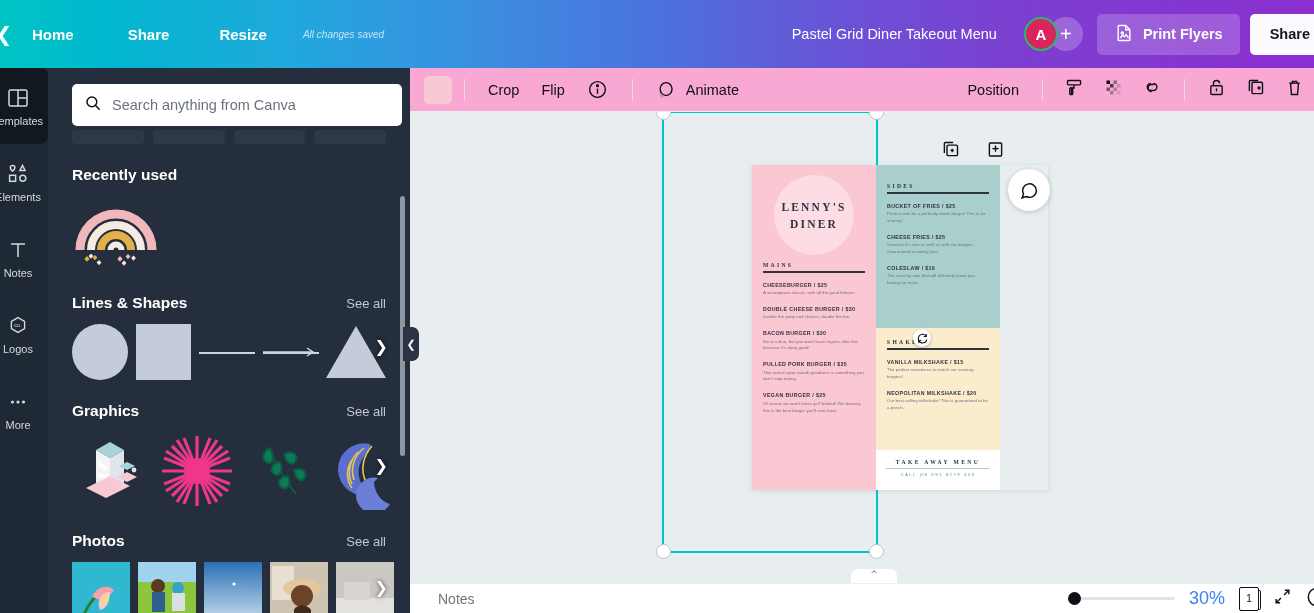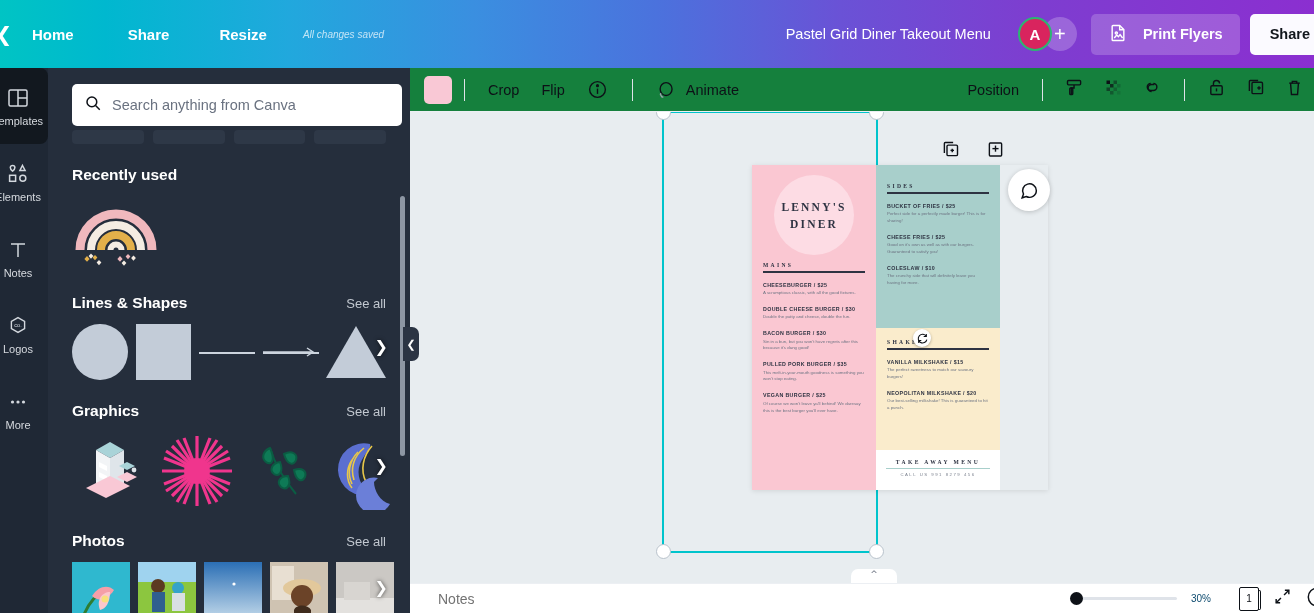--- a/index.html
+++ b/index.html
@@ -51,21 +51,21 @@
     font-size: 15px; font-weight: 700;
     border: 2px solid #2bb673; z-index: 2;
   }
   .avatar-add {
     width: 34px; height: 34px; border-radius: 50%;
     background: rgba(255,255,255,.22); color: #fff;
     display: flex; align-items: center; justify-content: center;
     font-size: 20px; font-weight: 300; margin-left: -9px; z-index: 1;
   }
   .btn-print {
-    display: flex; align-items: center; gap: 15px;
+    display: flex; align-items: center; gap: 9px;
     background: rgba(255,255,255,.2); color: #fff;
     height: 41px; padding: 0 17px; border-radius: 5px;
     font-size: 14.5px; font-weight: 700; margin-left: 14px;
     white-space: nowrap;
   }
   .btn-share {
     display: flex; align-items: center; justify-content: center;
     background: #fbfaff; color: #11161c;
     height: 41px; padding: 0 20px; border-radius: 5px;
     font-size: 14.5px; font-weight: 700; margin-left: 10px;
@@ -146,21 +146,21 @@
   .panel-collapse {
     position: absolute; left: 403px; top: 327px; width: 16px; height: 34px;
     background: #2b3443; border-radius: 0 7px 7px 0; color: #fff;
     display: flex; align-items: center; justify-content: center;
     font-size: 11px; font-family: "DejaVu Sans", sans-serif; z-index: 21;
   }
 
   
   .toolbar {
     position: absolute; top: 68px; left: 410px; width: 904px; height: 44px;
-    background: #15803d; display: flex; align-items: center; z-index: 15;
+    background: #f9a8d4; display: flex; align-items: center; z-index: 15;
     border-bottom: 1px solid #eceff3;
   }
   .swatch {
     width: 28px; height: 28px; border-radius: 5px; background: #f9c8d5;
     margin-left: 14px;
   }
   .tb-div { width: 1px; height: 22px; background: #dfe3e9; margin: 0 12px; }
   .tb-btn {
     font-size: 14.5px; color: #0d1117; font-weight: 400;
     padding: 6px 11px; border-radius: 5px; white-space: nowrap;
@@ -253,21 +253,21 @@
     border-top: 1px solid #eceff3;
   }
   .notes-btn { font-size: 14px; color: #737373; margin-left: 28px; }
   .bb-right { margin-left: auto; display: flex; align-items: center; gap: 14px; margin-right: 0px; }
   .zoom-slider { position: relative; width: 107px; height: 14px; display: flex; align-items: center; }
   .zoom-track { width: 107px; height: 3px; background: #dfe3e9; border-radius: 2px; }
   .zoom-knob {
     position: absolute; left: 0; width: 13px; height: 13px; border-radius: 50%;
     background: #0d1117;
   }
-  .zoom-pct { font-size: 10px; color: #0c4a6e; min-width: 34px; }
+  .zoom-pct { font-size: 18px; color: #3b82f6; min-width: 34px; }
   .page-badge {
     width: 20px; height: 24px; border: 1.6px solid #0d1117; border-radius: 2px;
     display: flex; align-items: center; justify-content: center;
     font-size: 10px; color: #0d1117; position: relative;
   }
   .page-badge::before {
     content: ""; position: absolute; right: -3px; top: 2px; width: 2px;
     height: 18px; border: 1.6px solid #0d1117; border-left: 0; border-radius: 0 2px 2px 0;
   }
   .notch {

